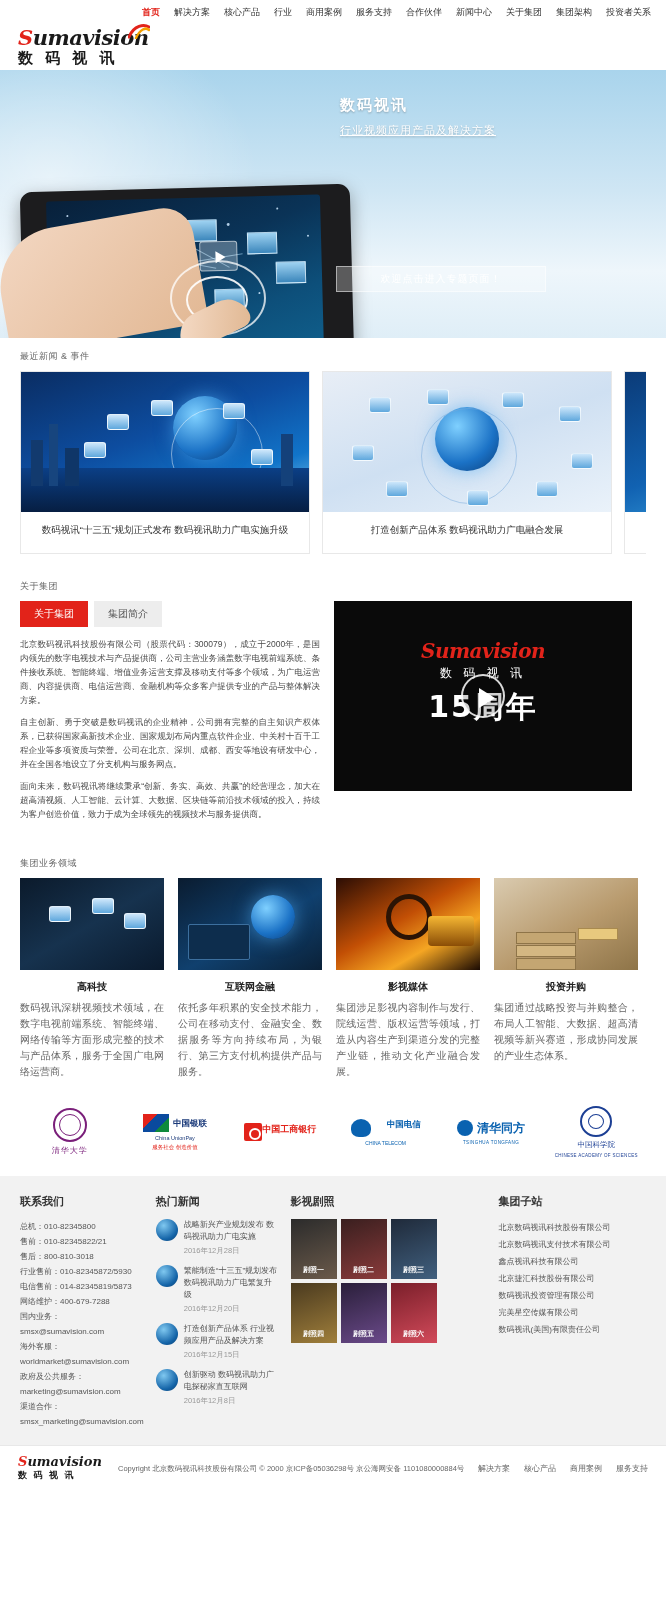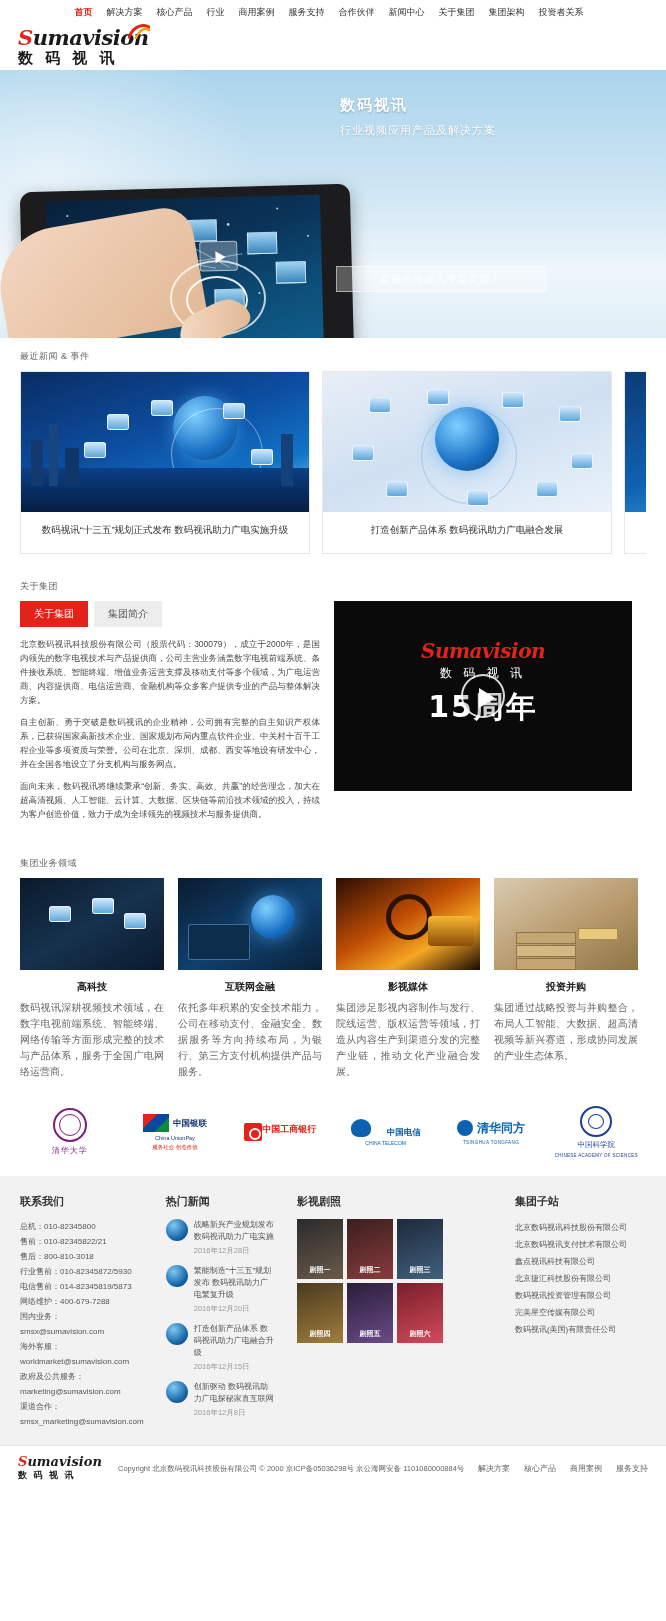--- a/index.html
+++ b/index.html
@@ -10,21 +10,21 @@
     color: #333;
   }
   body { width: 666px; overflow-x: hidden; }
 
   
   .topbar {
     height: 24px;
     background: #ffffff;
     display: flex;
     align-items: center;
-    justify-content: center;
+    justify-content: flex-end;
     padding-right: 8px;
     border-bottom: 1px solid #fff;
   }
   .nav { display: flex; align-items: center; }
   .nav-item {
     font-size: 9px;
     color: #333;
     padding: 4px 7px;
     line-height: 14px;
     white-space: nowrap;
@@ -77,20 +77,21 @@
   }
   .hero-text { position: absolute; left: 340px; top: 26px; }
   .hero-title {
     font-size: 15px; color: #ffffff; font-weight: bold; letter-spacing: 2px;
     text-shadow: 0 1px 2px rgba(0,0,0,0.25);
   }
   .hero-sub {
     margin-top: 8px;
     font-size: 11px; color: #ffffff; letter-spacing: 1px;
     text-shadow: 0 1px 2px rgba(0,0,0,0.2);
+    text-decoration: underline;
   }
   .hero-cta {
     position: absolute; left: 336px; top: 196px;
     width: 210px; height: 26px;
     background: rgba(255,255,255,0.28);
     border: 1px solid rgba(255,255,255,0.5);
     color: #fff; font-size: 10px;
     display: flex; align-items: center; justify-content: center;
     letter-spacing: 1px;
     cursor: pointer;
@@ -258,32 +259,32 @@
     content:''; position:absolute; left:4px; top:4px; right:4px; bottom:4px;
     border:1px solid #7a1f7a; border-radius:50%;
   }
   .p-name { font-size: 8px; color:#7a1f7a; letter-spacing:1px; }
   .p-unionpay { display:flex; align-items:center; gap:4px; }
   .up-mark { width: 26px; height: 18px; background: linear-gradient(135deg,#e2231a 33%,#0a4a9e 33% 66%,#0f8a3c 66%); }
   .up-txt { font-size: 8.5px; color:#1b3a7a; font-weight:bold; line-height:10px; }
   .p-icbc { display:flex; align-items:flex-start; gap:0; }
   .icbc-mark { width:18px; height:18px; background:#e2231a; border-radius:2px; position:relative;}
   .icbc-mark:after{content:'';position:absolute;left:5px;top:5px;width:8px;height:8px;border:2px solid #fff;border-radius:50%;}
-  .p-telecom { display:flex; align-items:flex-end; gap:16px; }
+  .p-telecom { display:flex; align-items:flex-start; gap:16px; }
   .tel-mark { width:20px; height:18px; background:#0a62b0; border-radius:50% 50% 40% 40%; }
   .p-blue { font-size:8.5px; color:#0a62b0; font-weight:bold; line-height:10px;}
   .cas-seal { width:32px;height:32px;border-radius:50%;border:2px solid #1c3f94;position:relative;}
   .cas-seal:after{content:'';position:absolute;left:6px;top:6px;right:6px;bottom:6px;border:1px solid #1c3f94;border-radius:50%;}
   .cas-name{font-size:7.5px;color:#1c3f94;}
   .cas-en{font-size:4.5px;color:#1c3f94;letter-spacing:.3px;}
 
   
   .footer {
     background: #f2f2f2; width: 666px; padding: 18px 20px 16px 20px;
-    display: flex; gap: 22px;
+    display: flex; gap: 12px;
   }
   .f-col-title { font-size: 11px; color:#333; font-weight: bold; margin-bottom: 10px; }
   .f-contact { width: 150px; }
   .f-contact .line { font-size: 8px; color:#555; line-height: 15px; }
   .f-news { width: 150px; }
   .fn-item { display:flex; gap:6px; margin-bottom: 9px; }
   .fn-thumb {
     width: 22px; height: 22px; flex:0 0 22px; border-radius: 50%;
     background: radial-gradient(circle at 35% 30%, #7fc8f0, #1464a8 65%, #0a3c6b);
   }
@@ -589,21 +590,21 @@
         <div class="fn-item">
           <div class="fn-thumb"></div>
           <div>
             <div class="fn-text">繁能制造“十三五”规划发布 数码视讯助力广电繁复升级</div>
             <div class="fn-date">2016年12月20日</div>
           </div>
         </div>
         <div class="fn-item">
           <div class="fn-thumb"></div>
           <div>
-            <div class="fn-text">打造创新产品体系 数码视讯助力广电融合升级</div>
+            <div class="fn-text">打造创新产品体系 行业视频应用产品及解决方案</div>
             <div class="fn-date">2016年12月15日</div>
           </div>
         </div>
         <div class="fn-item">
           <div class="fn-thumb"></div>
           <div>
             <div class="fn-text">创新驱动 数码视讯助力广电探秘家直互联网</div>
             <div class="fn-date">2016年12月8日</div>
           </div>
         </div>

